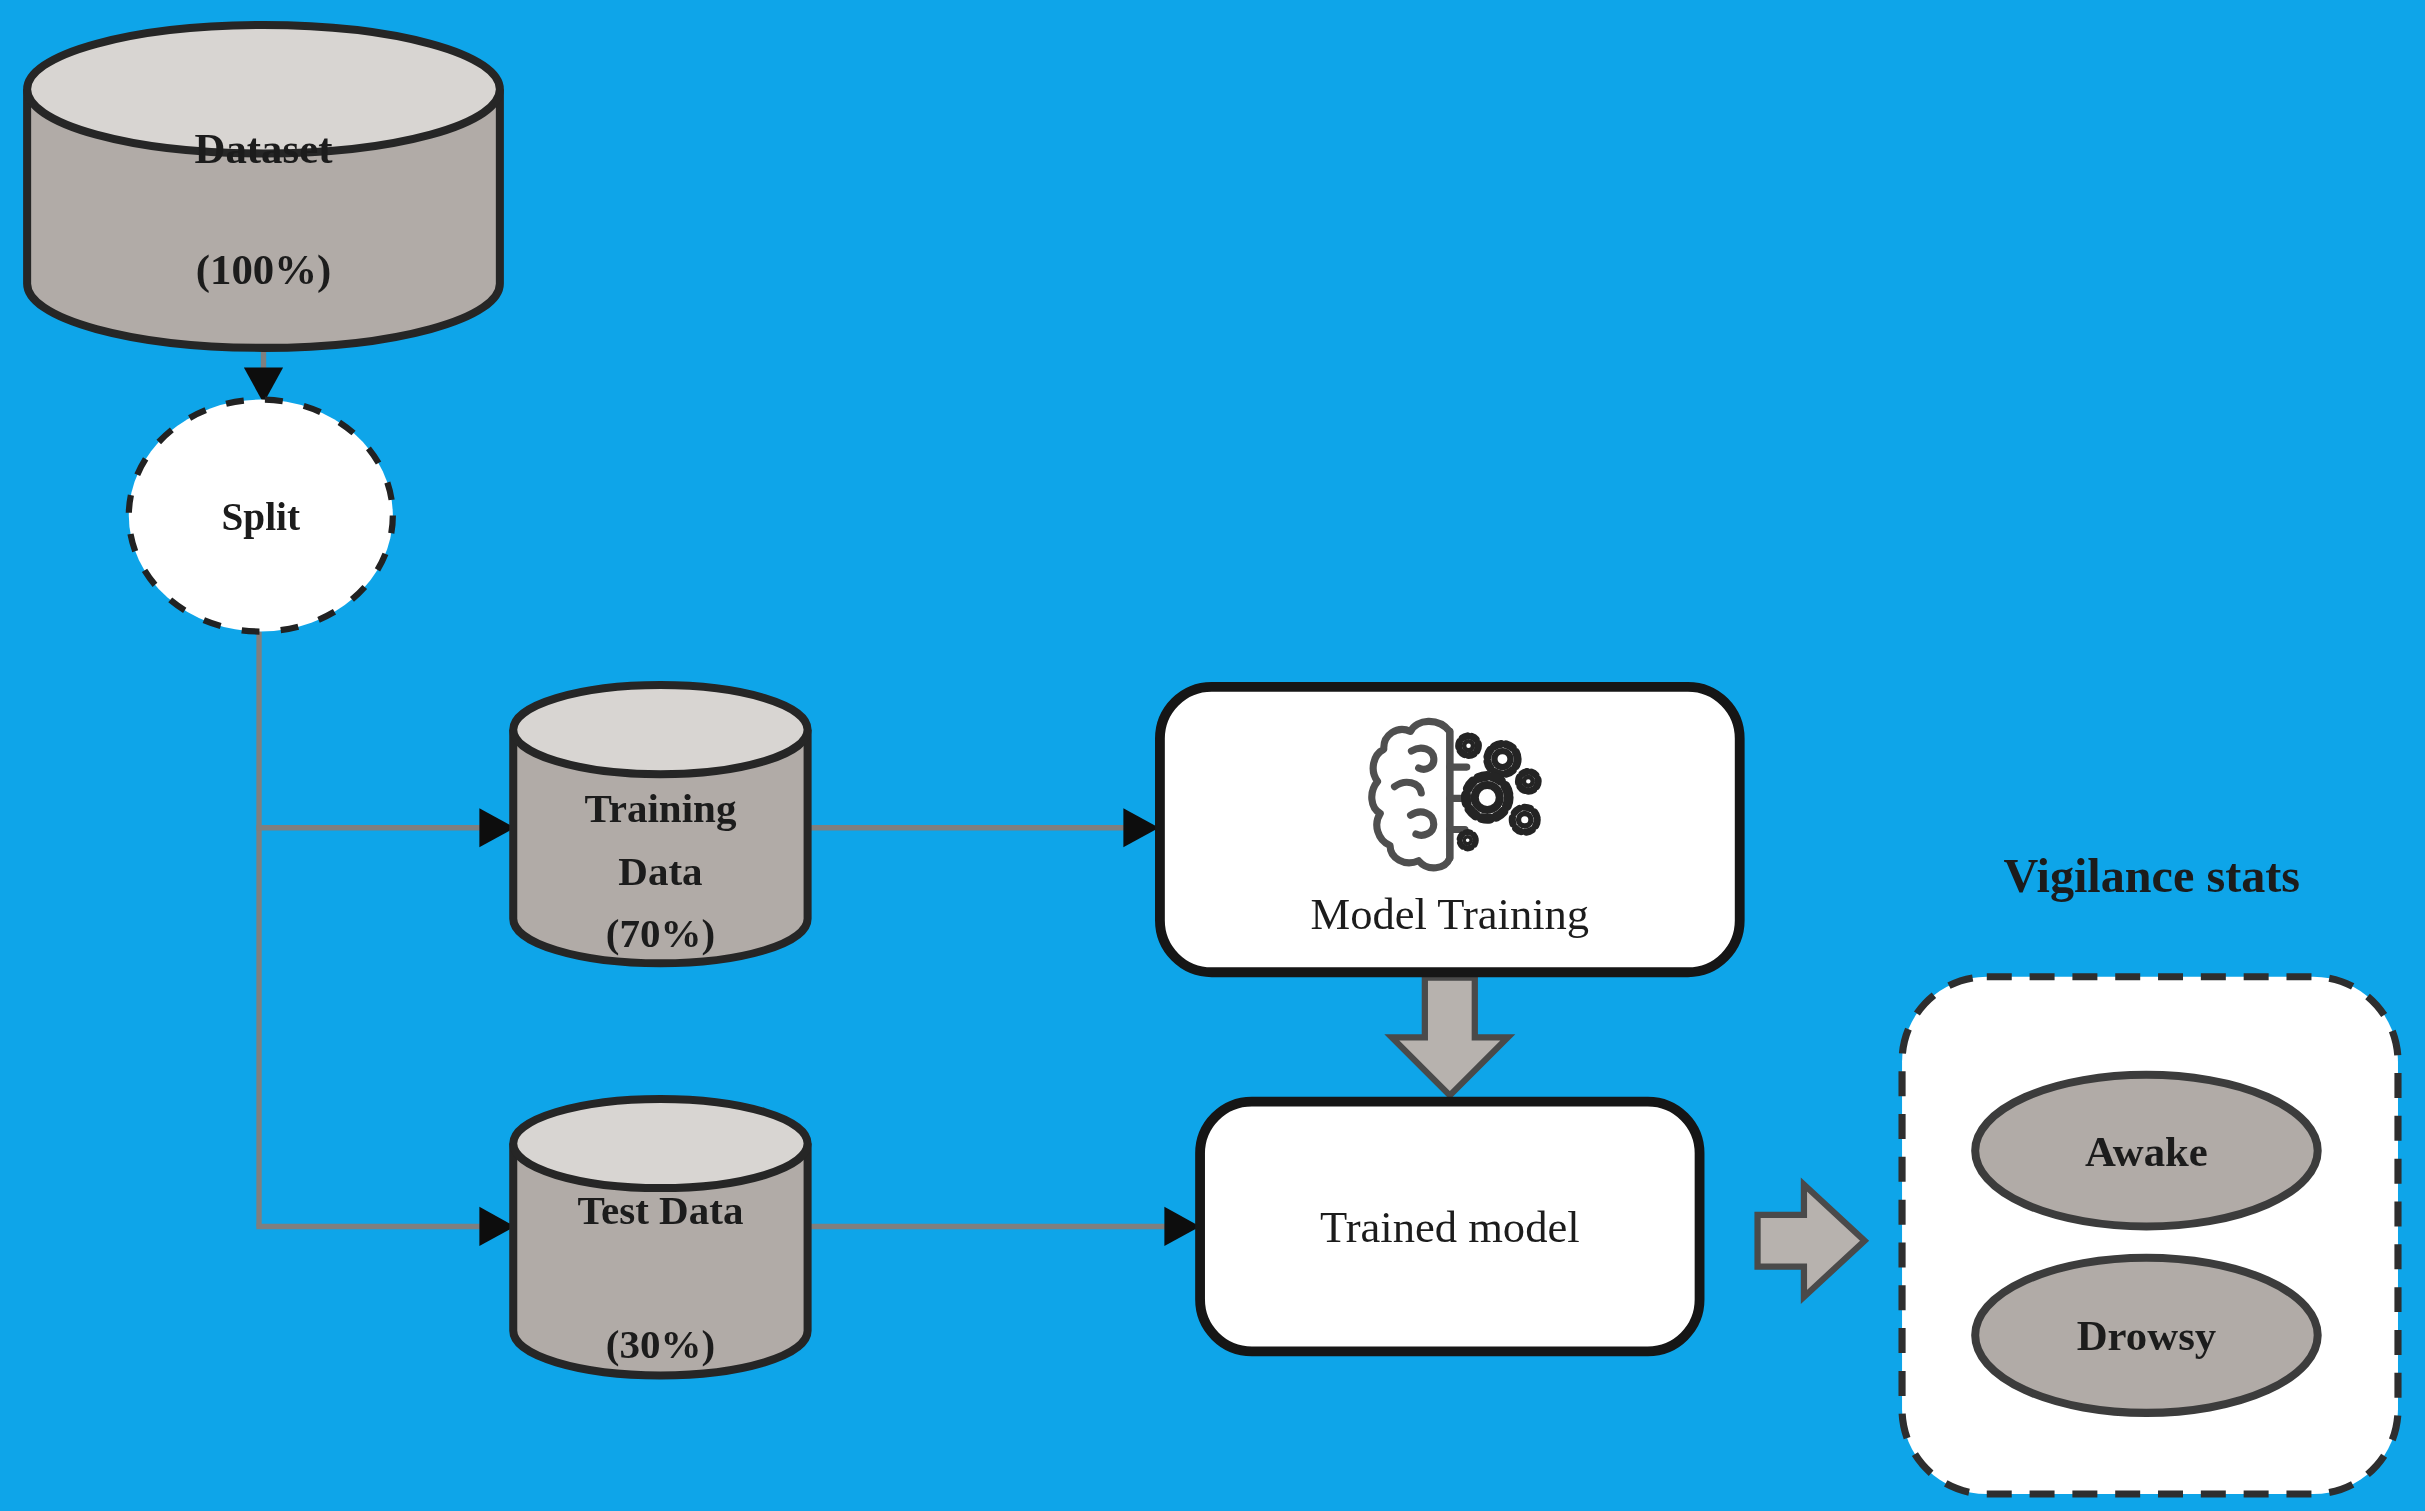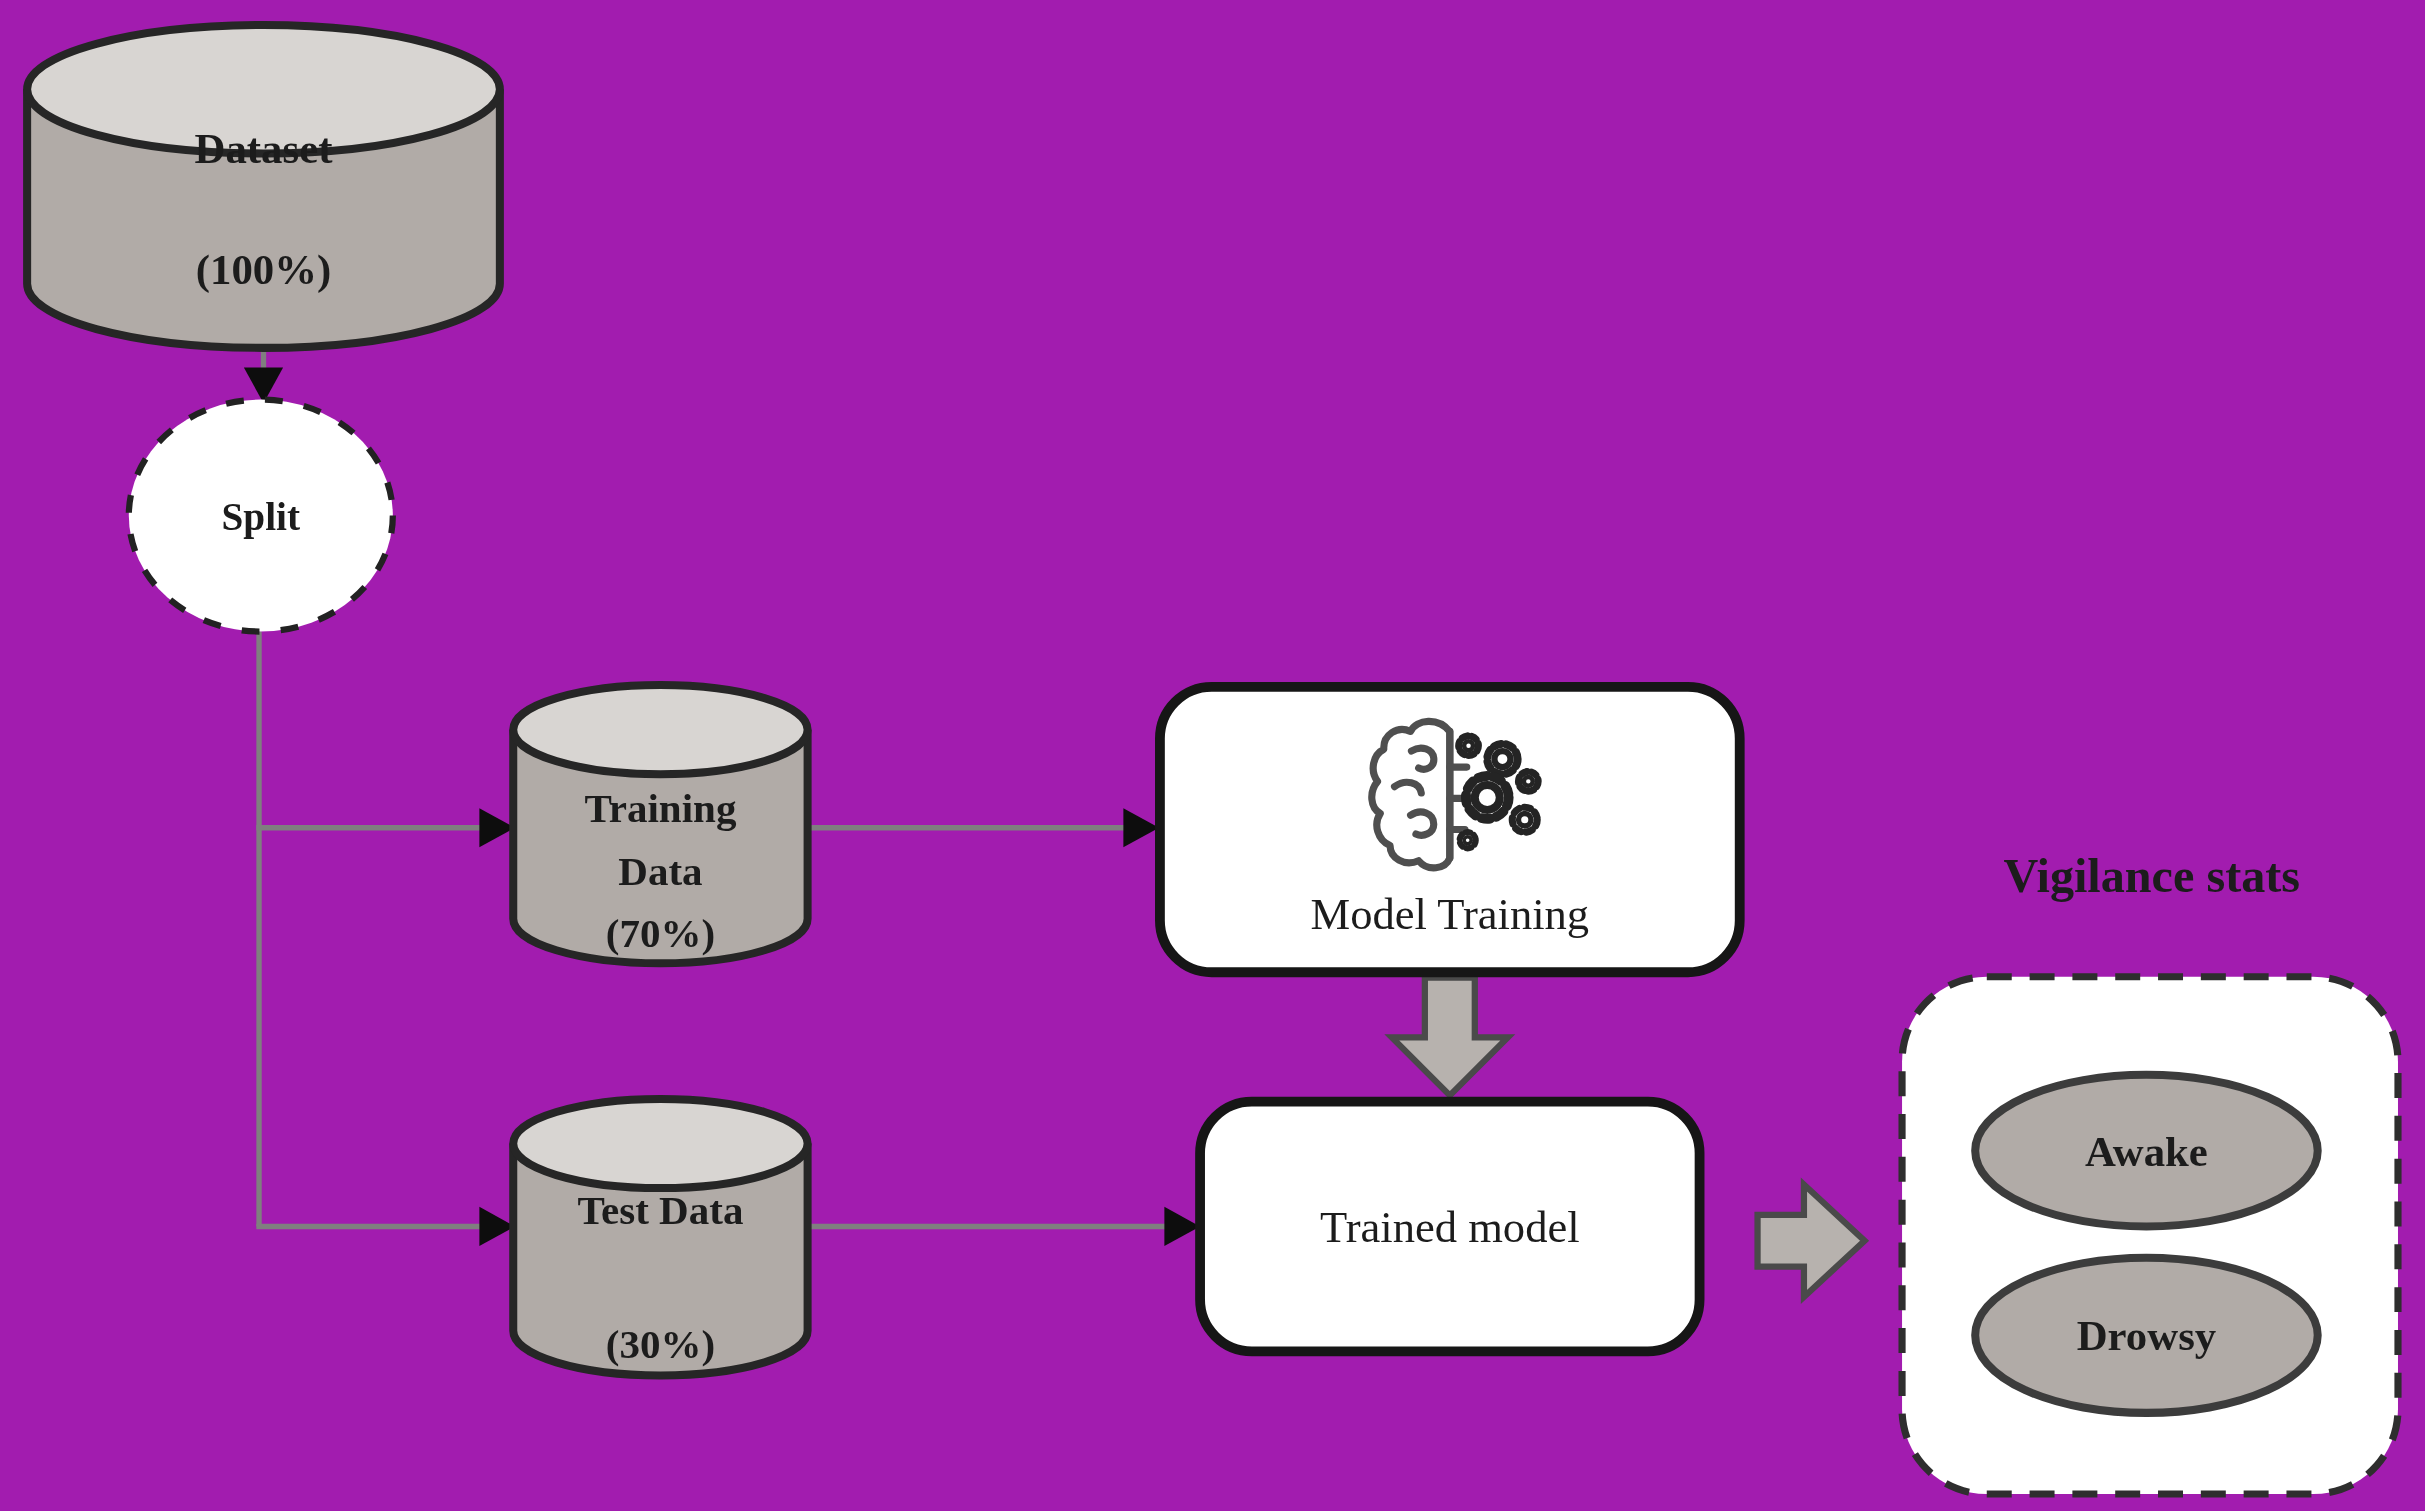--- a/index.html
+++ b/index.html
@@ -1,20 +1,20 @@
 <!DOCTYPE html>
 <html style="font-size:14.3px"><head>
 <meta charset="utf-8">
 <style>
   html, body { margin: 0; padding: 0; background: #ffffff; }
   .canvas {
     position: relative;
     width: 2426px;
     height: 1511px;
-    background: #a21caf;
+    background: #0ea5e9;
     font-family: "Liberation Serif", "DejaVu Serif", serif;
     overflow: hidden;
   }
   svg { display: block; }
   text {
     font-family: "Liberation Serif", "DejaVu Serif", serif;
     fill: #1c1c1c;
   }
   .lbl-bold   { font-weight: bold; }
   .lbl-normal { font-weight: normal; }

